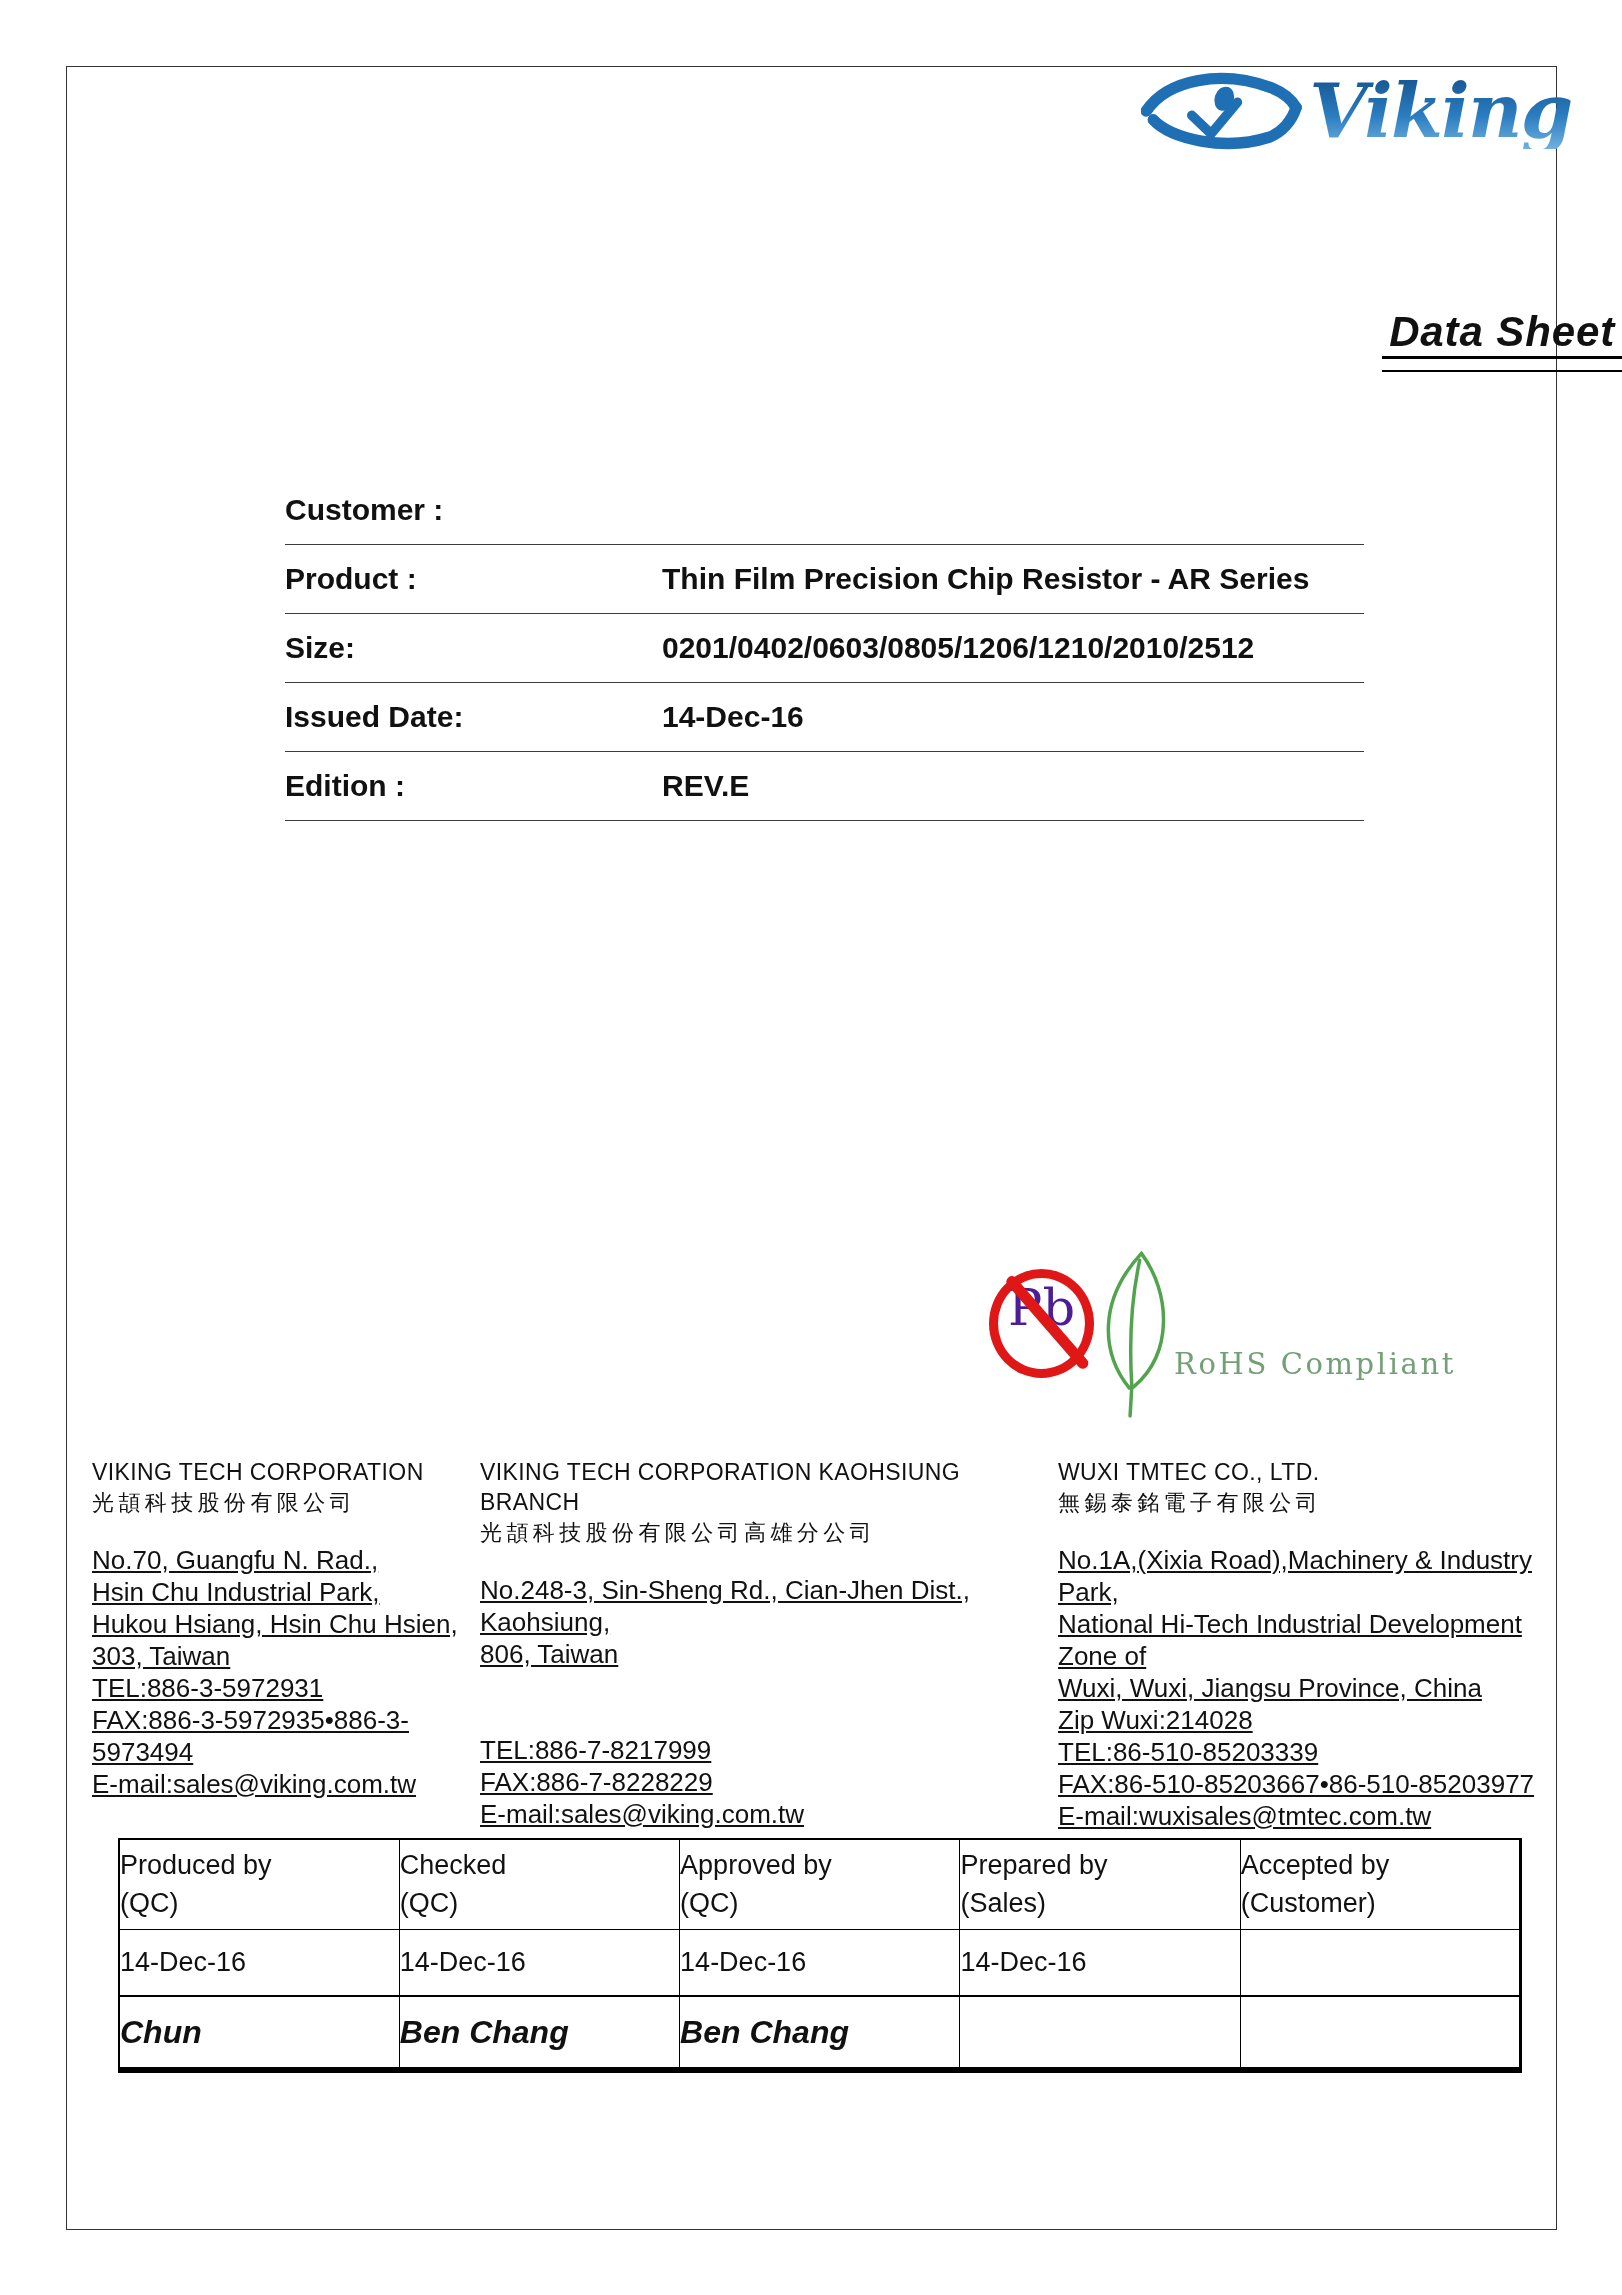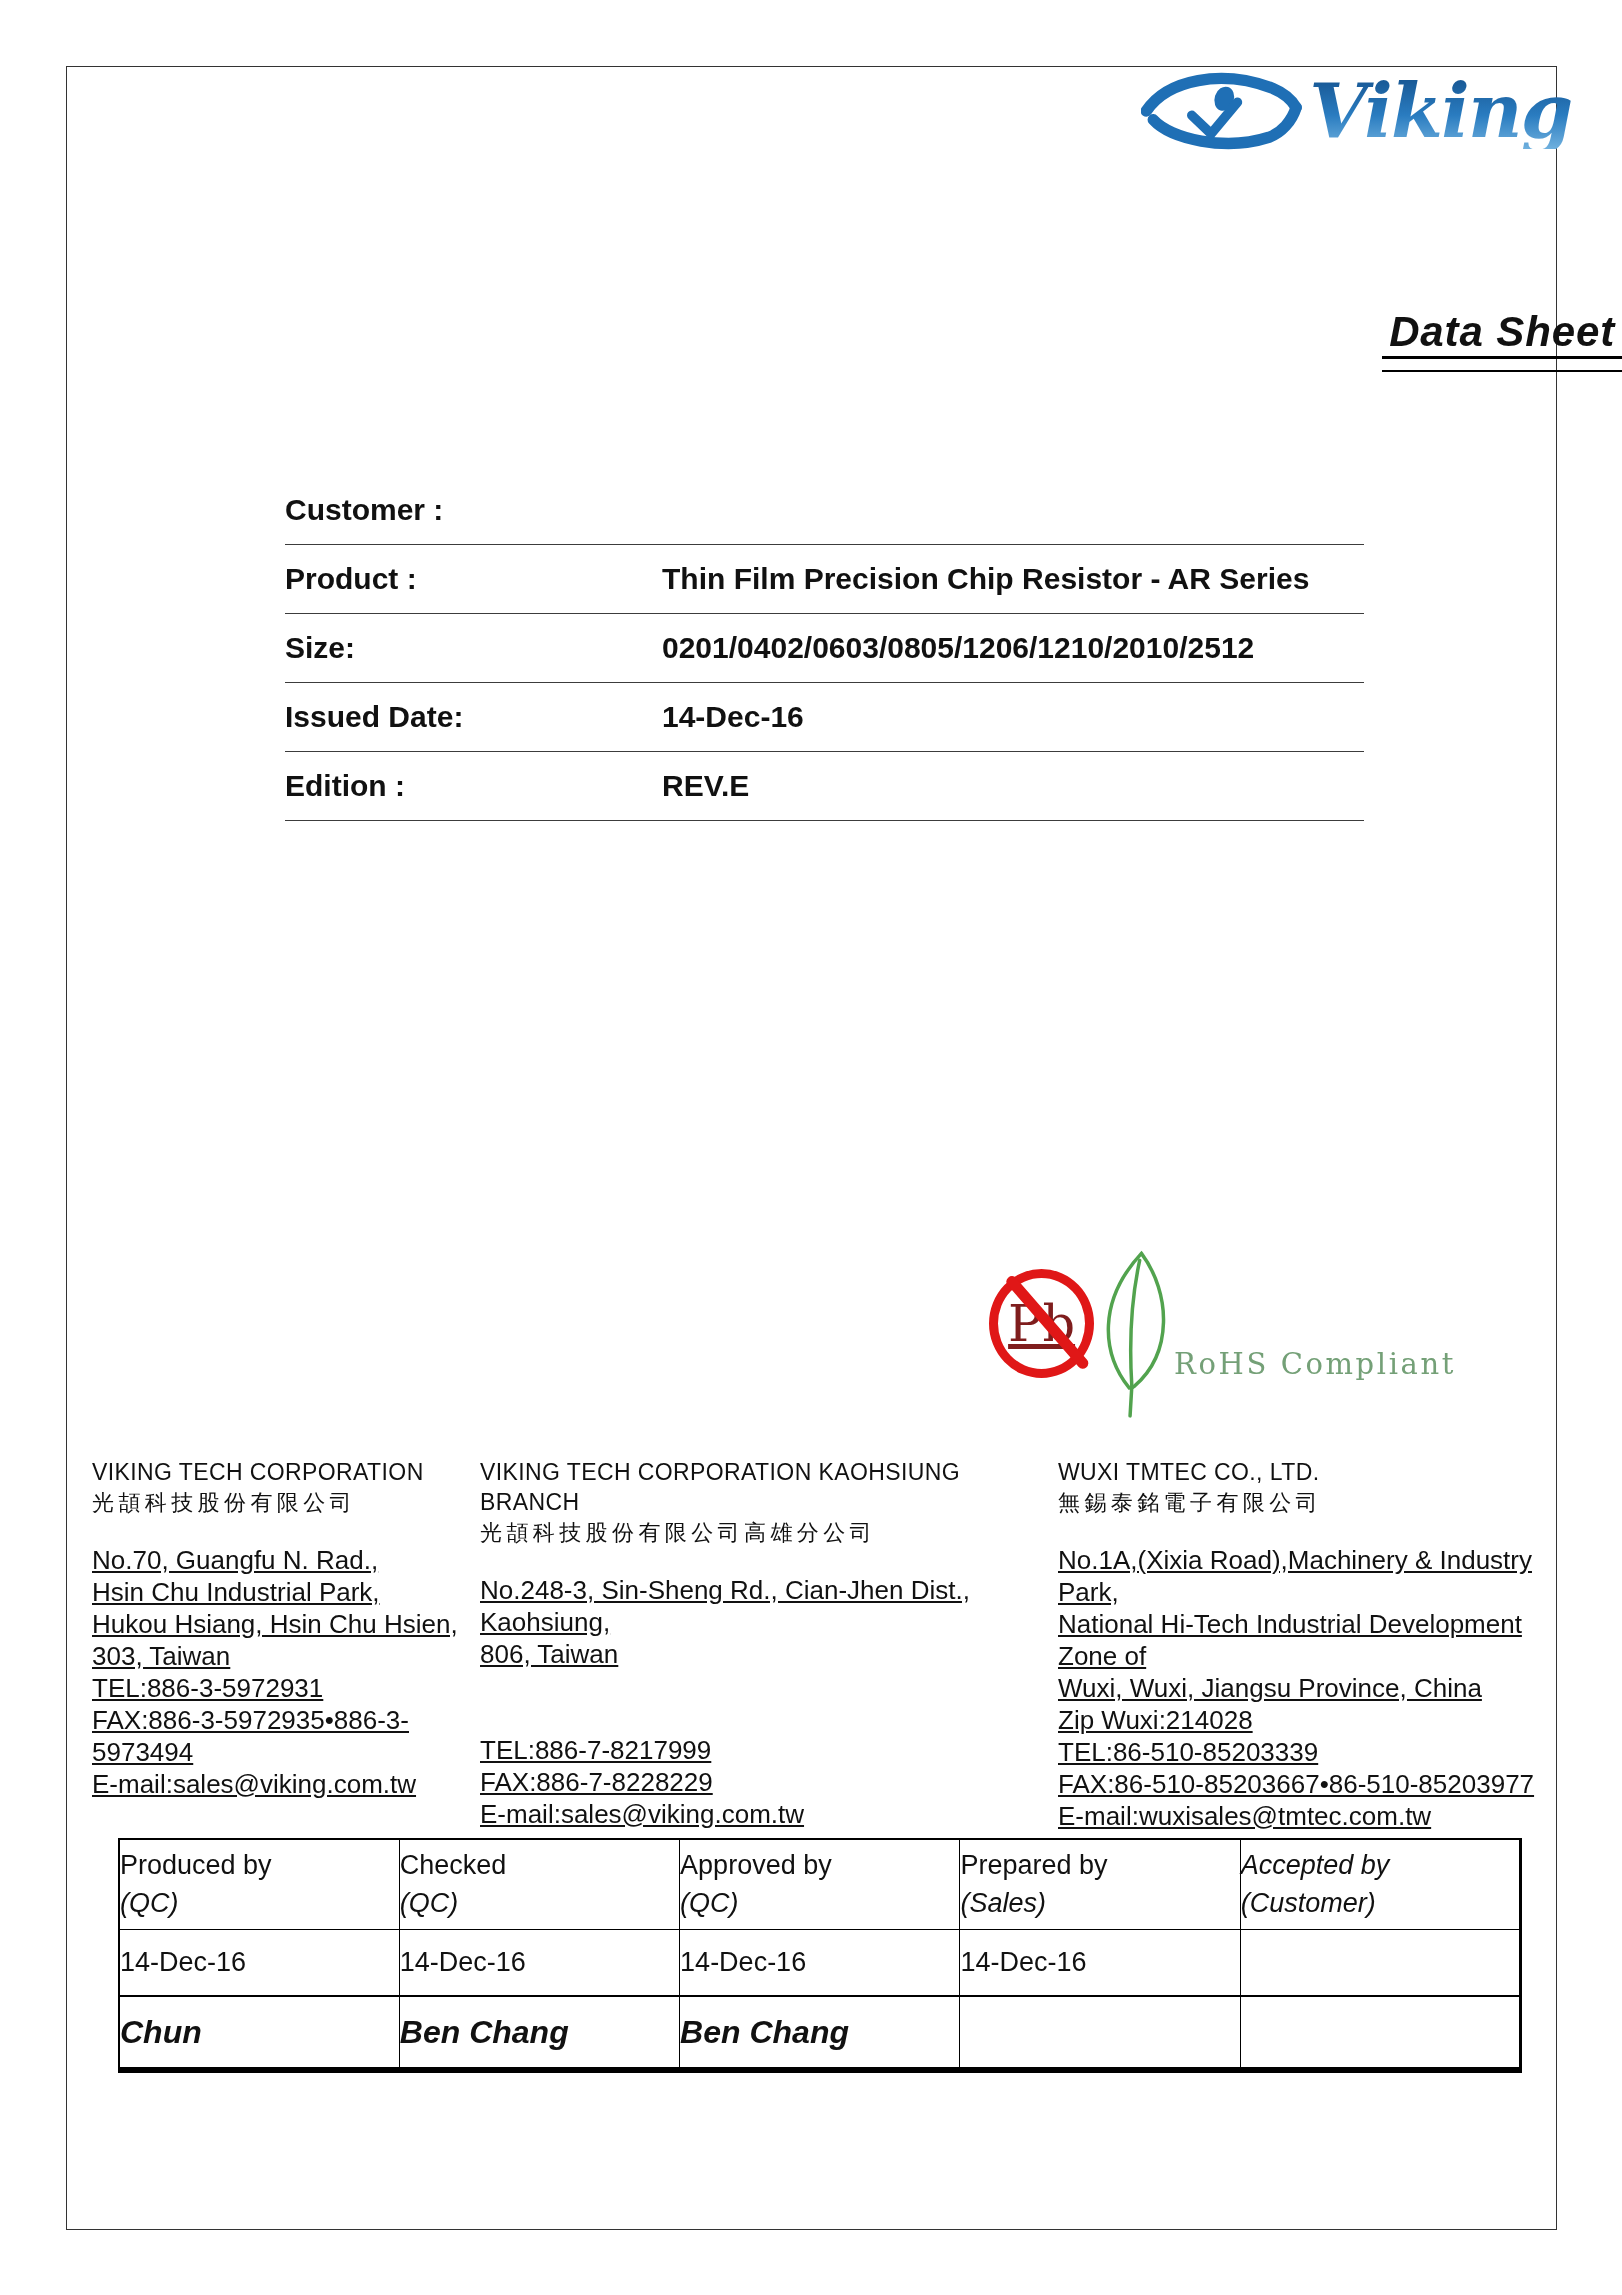--- a/index.html
+++ b/index.html
@@ -28,22 +28,22 @@
   .fields { position:absolute; left:285px; top:476px; width:1079px; }
   .field-row { display:flex; align-items:center; height:69px; border-bottom:1.8px solid #3c3c3c;
                font-size:30px;font-weight:bold; }
   .field-label { width:377px; flex:none; }
   .field-value { flex:1; }
 
   
   .compliance { position:absolute; left:986px; top:1244px; width:543px; height:184px; }
   .pb-badge { position:absolute; left:2.6px; top:24.5px; width:105px; height:109px;
               border:9.6px solid #e01717; border-radius:50%; }
-  .pb-text { position:absolute; left:10.5px; top:16px; font-family:"DejaVu Serif", serif;
-             font-size:51px; color:#7f1d1d;text-decoration:underline; }
+  .pb-text { position:absolute; left:10.5px; top:0; font-family:"DejaVu Serif", serif;
+             font-size:51px; color:#4c1d95; }
   .pb-slash { position:absolute; left:-9.6px; top:39px; width:119px; height:10.5px;
               background:#e01717; border-radius:5.3px; transform:rotate(49deg); }
   .leaf-icon { position:absolute; left:110px; top:4.4px; }
   .rohs-text { position:absolute; left:188px; top:103px; font-family:"DejaVu Serif", serif;
                font-size:29px; letter-spacing:2.6px; color:#74a077; }
 
   
   .addresses { position:absolute; left:92px; top:1457px; width:1444px; display:grid;
                grid-template-columns:388px 578px 477px; }
   .company-name { font-size:23px; line-height:30px; letter-spacing:0.4px; }
@@ -53,21 +53,21 @@
 
   
   .signoff { position:absolute; left:118px; top:1838px; width:1404px; border-collapse:collapse;
              table-layout:fixed; text-align:left; }
   .signoff th, .signoff td { border:1.8px solid #000; font-weight:normal; }
   .signoff { border:2.6px solid #000; }
   .signoff th { height:90px; font-size:27px; line-height:38px; }
   .signoff .row-dates td { height:67px; font-size:27px; border-bottom-width:2.6px; }
   .signoff .row-sign td { height:74px; font-size:32px; font-weight:bold; font-style:italic; }
   .signoff tr :first-child { border-left-width:2.6px; }
-  .signoff tr :last-child { border-right-width:3.5px;font-style:italic; }
+  .signoff tr :last-child { border-right-width:3.5px; }
   .signoff thead th { border-top-width:2.6px; }
   .signoff .row-sign td { border-bottom-width:6.1px; }
 </style>
 </head>
 <body>
 
 <div class="canvas">
   <div class="page-border"></div>
 
   <div class="logo">

